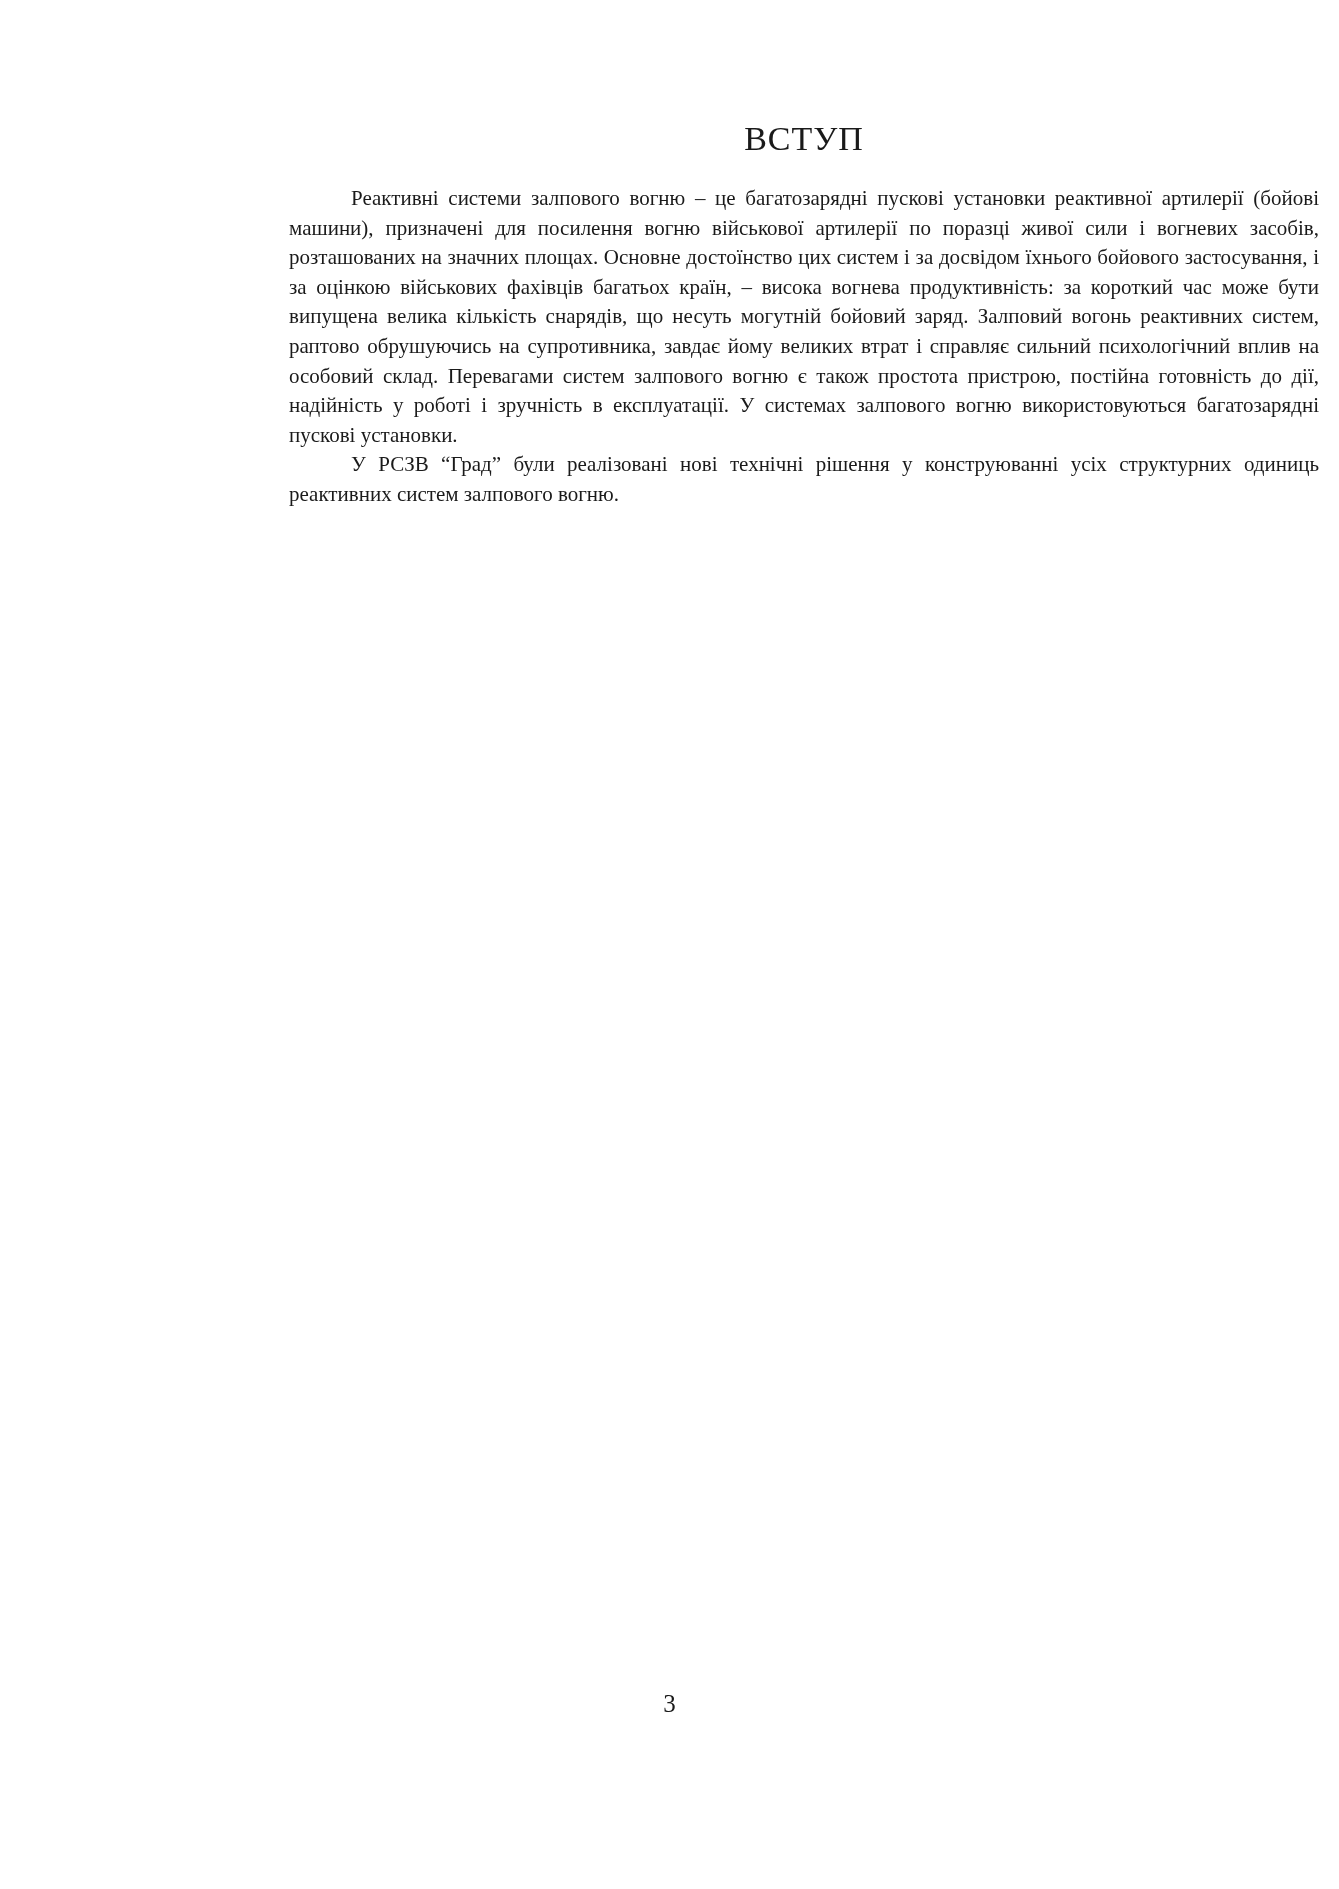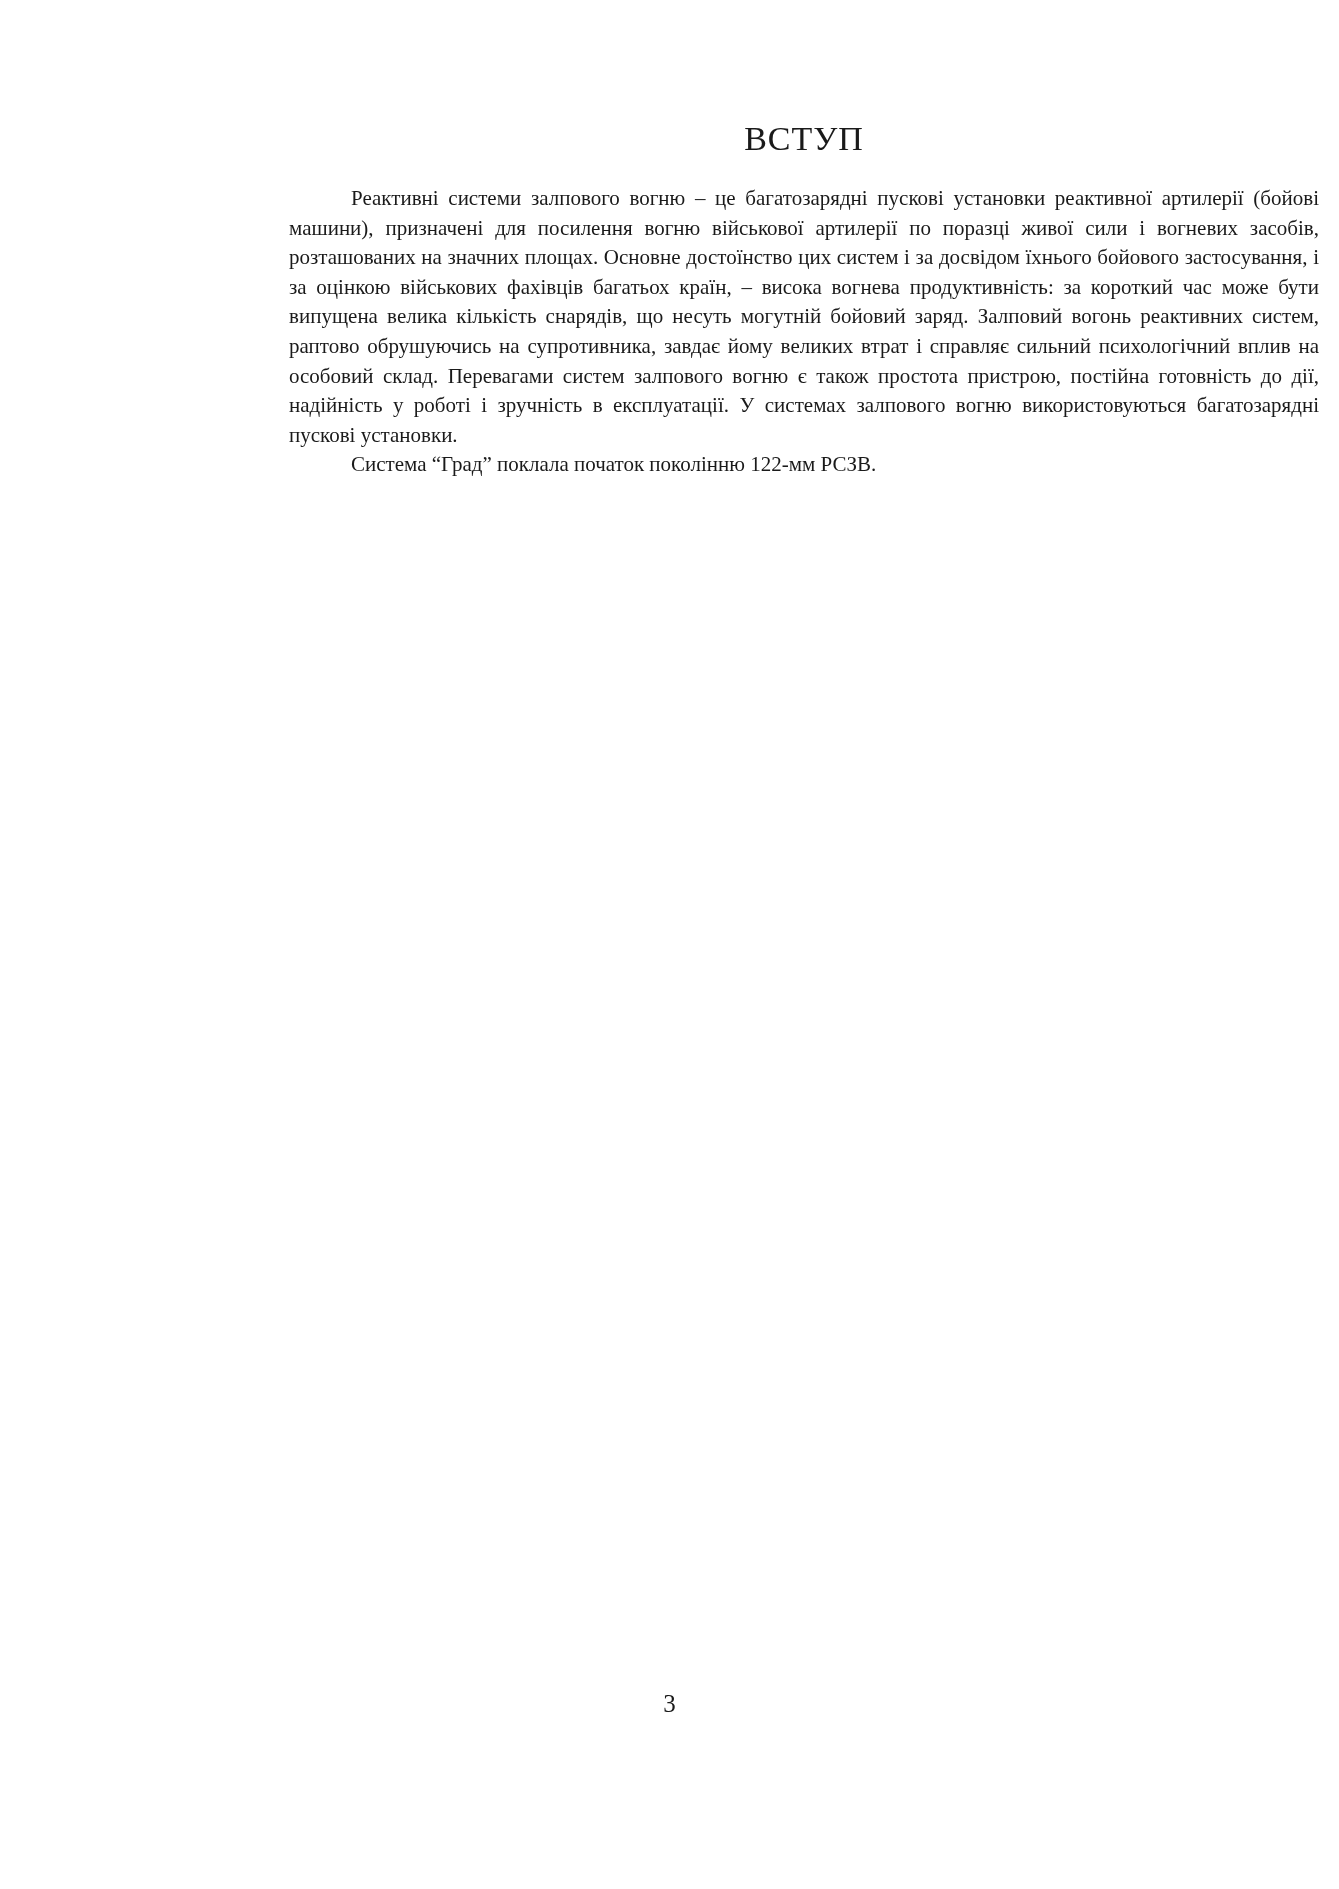--- a/index.html
+++ b/index.html
@@ -54,18 +54,18 @@
 </style>
 </head>
 <body>
 
 <div class="page">
 
   <div class="content">
     <h1 class="doc-title">ВСТУП</h1>
 
     <p class="body-par">Реактивні системи залпового вогню – це багатозарядні пускові установки реактивної артилерії (бойові машини), призначені для посилення вогню військової артилерії по поразці живої сили і вогневих засобів, розташованих на значних площах. Основне достоїнство цих систем   і за досвідом їхнього бойового застосування, і за оцінкою військових фахівців багатьох країн, – висока вогнева продуктивність: за короткий час може бути випущена велика кількість снарядів, що несуть могутній бойовий заряд. Залповий вогонь реактивних систем, раптово обрушуючись на супротивника, завдає йому великих втрат і справляє сильний  психологічний вплив на особовий склад. Перевагами систем залпового вогню є також простота пристрою, постійна готовність до дії, надійність у роботі і зручність в експлуатації. У системах залпового вогню використовуються багатозарядні пускові установки.</p>
-    <p class="body-par last">Система “Град” поклала початок поколінню 122-мм РСЗВ.</p>
+    <p class="body-par">У  РСЗВ “Град” були реалізовані нові технічні рішення у конструюванні усіх структурних одиниць реактивних систем залпового вогню.</p>
   </div>
 
   <div class="page-number">3</div>
 
 </div>
 
 </body></html>

